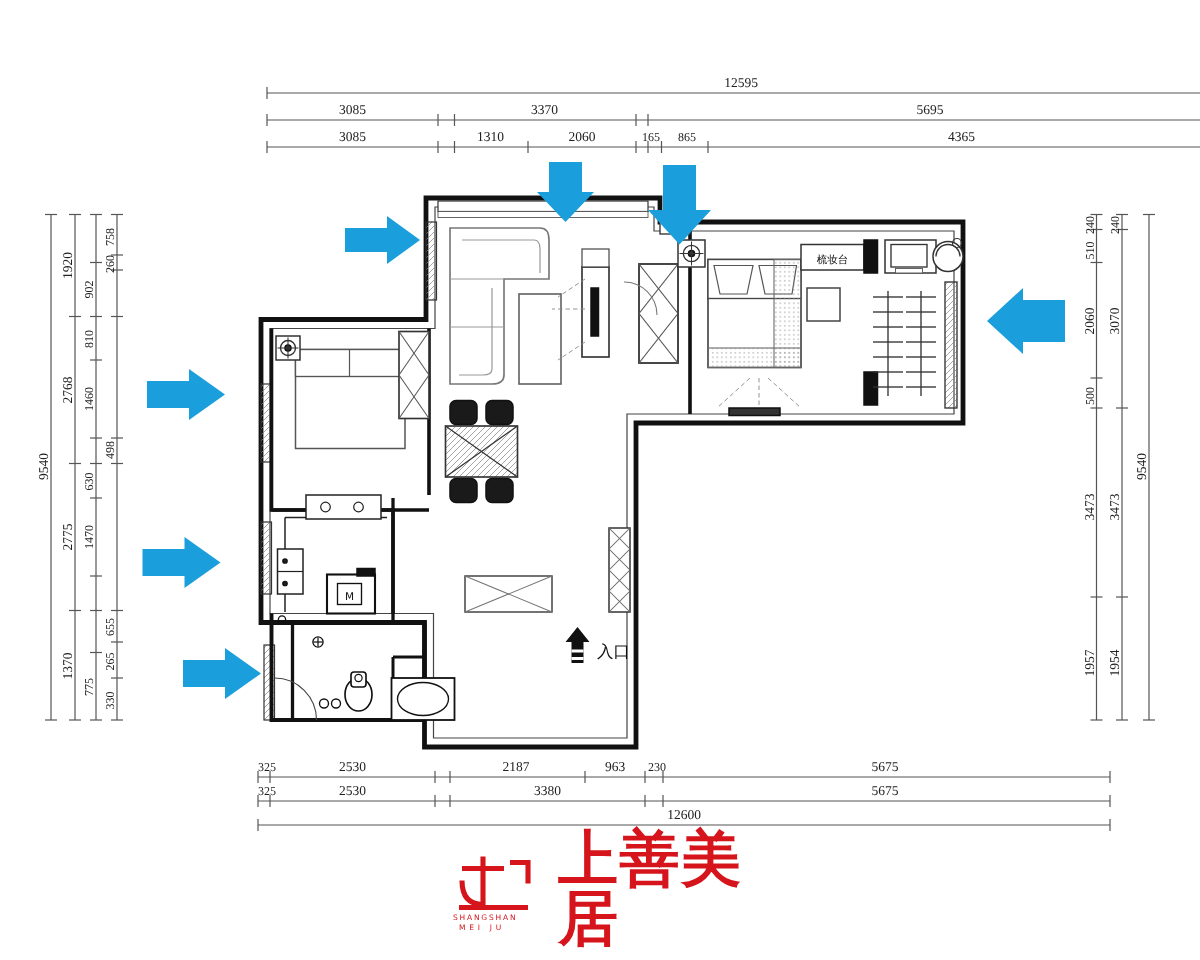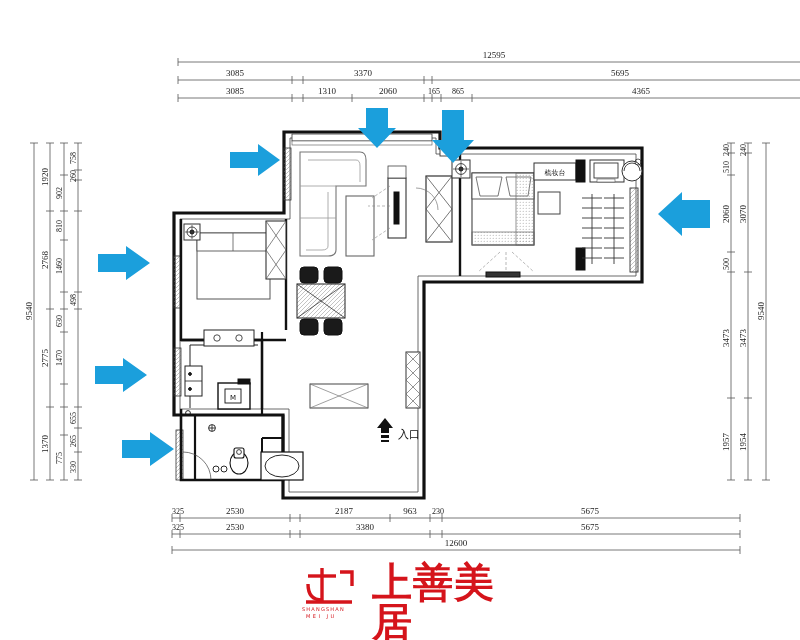--- a/index.html
+++ b/index.html
@@ -5,21 +5,21 @@
   html,body{margin:0;padding:0;background:#ffffff;}
   body{width:800px;height:640px;position:relative;overflow:hidden;
        font-family:"Liberation Serif", serif;color:#1a1a1a;}
   #stage{position:absolute;left:0;top:0;width:800px;height:640px;}
   svg#plan{position:absolute;left:0;top:0;width:800px;height:640px;}
   .dimtxt{font-family:"Liberation Serif", serif;font-size:9px;fill:#222;}
   .dimtxt.sm{font-size:8px;}
   .roomtxt{font-family:"DejaVu Sans", sans-serif;font-size:7px;fill:#111;}
   .entrytxt{font-family:"DejaVu Sans", sans-serif;font-size:11px;fill:#111;}
   .logo-wrap{position:absolute;left:300px;top:562px;width:200px;height:62px;
-             display:flex;align-items:flex-start;gap:10px;}
+             display:flex;align-items:center;gap:10px;}
   .logo-mark{width:62px;height:56px;position:relative;}
   .logo-name{font-family:"DejaVu Sans", sans-serif;font-size:40px;font-weight:700;
              color:#d5141b;letter-spacing:1px;line-height:1;}
   .logo-pinyin{position:absolute;left:2px;top:44px;font-family:"DejaVu Sans", sans-serif;
                font-size:5px;color:#d5141b;letter-spacing:1.2px;}
   .logo-pinyin2{position:absolute;left:6px;top:51px;font-family:"DejaVu Sans", sans-serif;
                font-size:5px;color:#d5141b;letter-spacing:2.5px;}
 </style>
 </head>
 <body>

